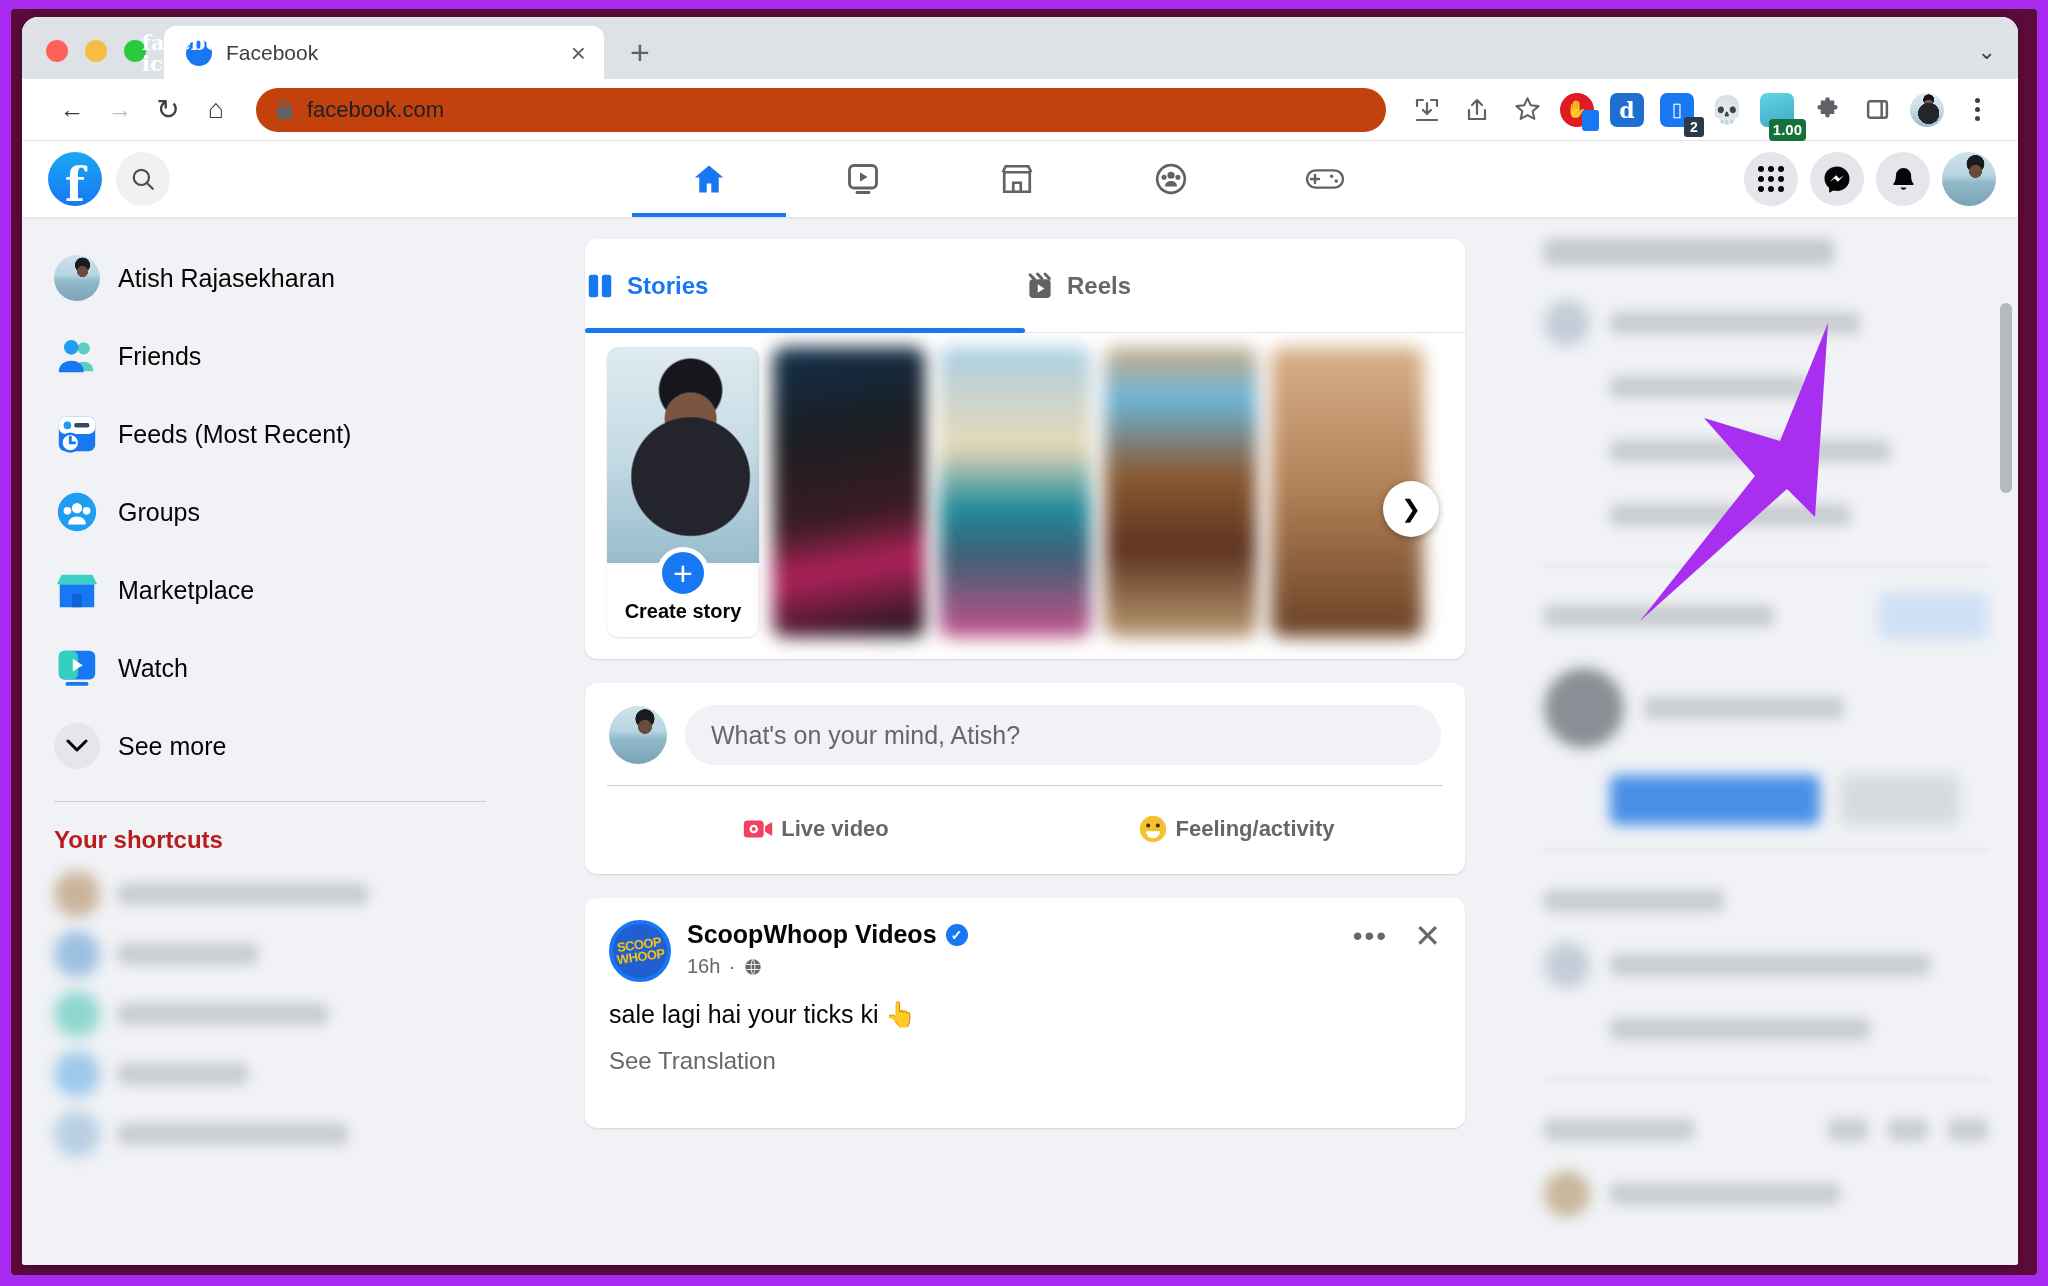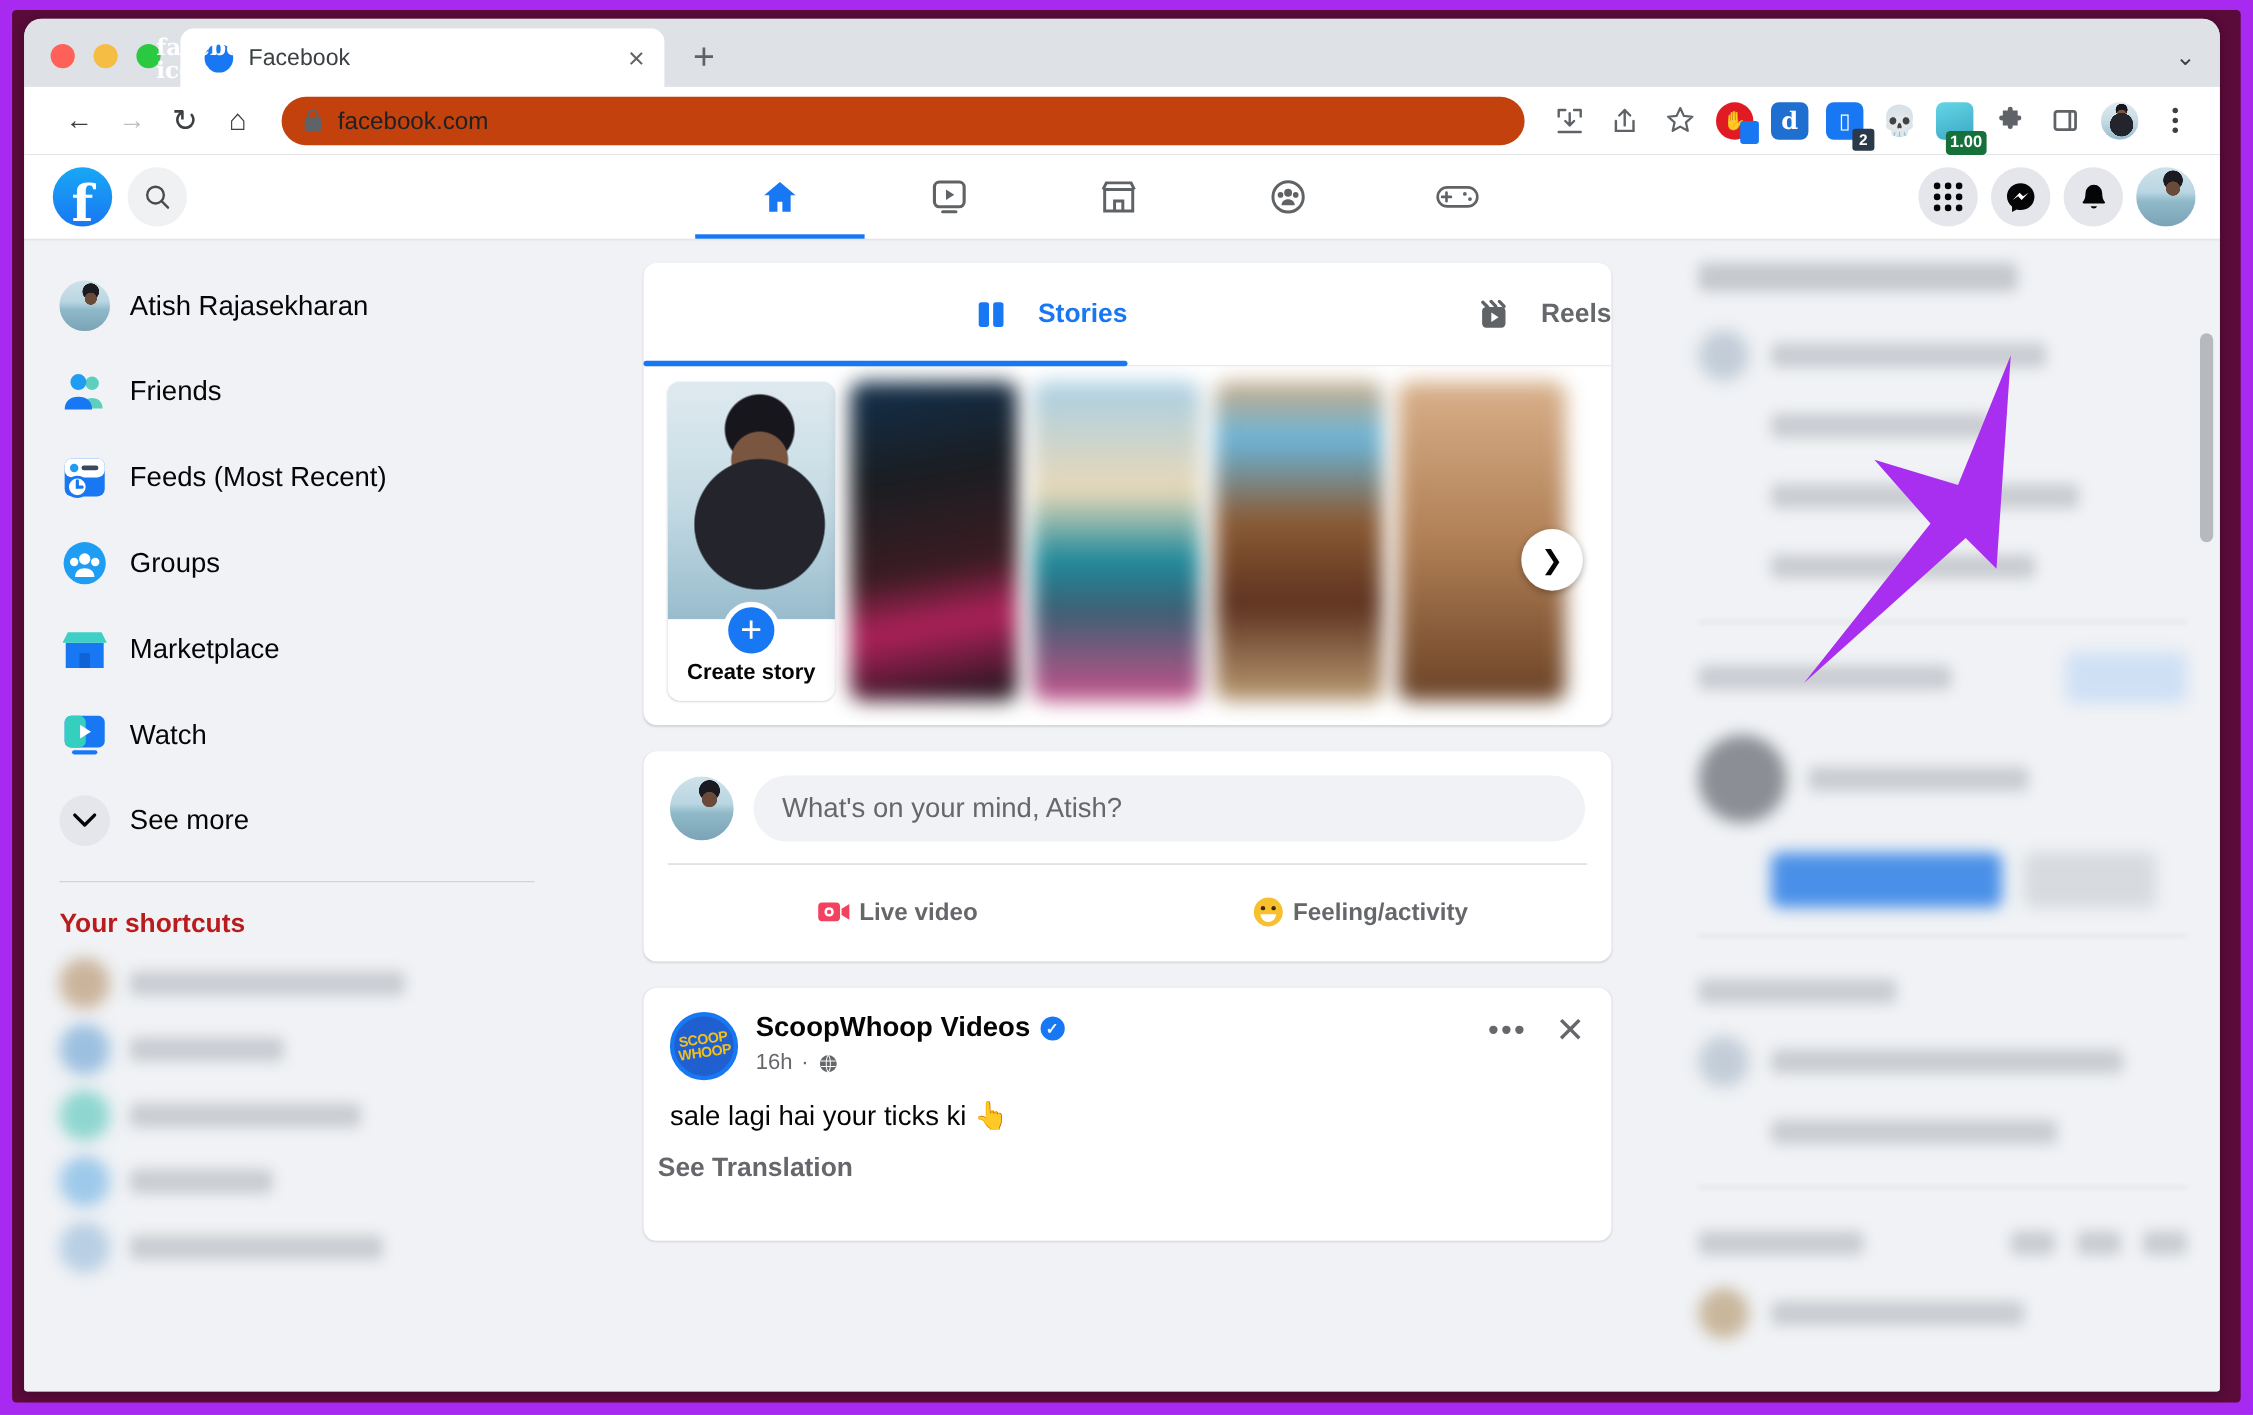--- a/index.html
+++ b/index.html
@@ -218,22 +218,22 @@
     gap: 24px; padding-top: 22px; overflow: hidden;
   }
   .card {
     width: 880px; background: #fff; border-radius: 12px;
     box-shadow: 0 1px 2px rgba(0,0,0,0.12);
   }
 
   
   .story-tabs { display: flex; height: 94px; border-bottom: 1px solid #e4e6eb; }
   .story-tab {
-    flex: 1; display: flex; align-items: center; justify-content: flex-end;
-    gap: 28px; font-size: 24px; font-weight: bold; color: #65676b;
+    flex: 1; display: flex; align-items: center; justify-content: flex-start;
+    gap: 12px; font-size: 24px; font-weight: bold; color: #65676b;
     position: relative; cursor: pointer;
   }
   .story-tab.active { color: #1877f2; }
   .story-tab.active::after {
     content: ""; position: absolute; left: 0; right: 0; bottom: -1px;
     height: 5px; background: #1877f2; border-radius: 3px;
   }
   .story-strip {
     display: flex; gap: 14px; padding: 14px 18px 22px 22px;
     position: relative; overflow: hidden;
@@ -306,21 +306,21 @@
     width: 22px; height: 22px; border-radius: 50%;
     background: #1877f2; color: #fff;
     display: inline-flex; align-items: center; justify-content: center;
     font-size: 14px; font-weight: bold;
   }
   .post-meta { font-size: 20px; color: #65676b; margin-top: 6px; display: flex; align-items: center; gap: 8px; }
   .post-actions { margin-left: auto; display: flex; align-items: center; gap: 26px; }
   .dots3 { font-size: 28px; color: #65676b; cursor: pointer; letter-spacing: 2px; line-height: 0.6; }
   .xbtn { font-size: 32px; color: #65676b; cursor: pointer; font-weight: 300; line-height: 1; }
   .post-body { padding: 18px 24px 0 24px; font-size: 25px; color: #050505; }
-  .see-trans { padding: 18px 24px 0 13px; font-size: 24px; color: #65676b; font-weight: bold; cursor: pointer; }
+  .see-trans { padding: 18px 24px 0 24px; font-size: 24px; color: #65676b; font-weight: normal; cursor: pointer; }
 
   
   #rightbar { width: 490px; padding: 22px 30px 0 16px; flex-shrink: 0; position: relative; }
   .rb-title { height: 26px; width: 290px; background: #c5c8cd; border-radius: 6px; filter: blur(6px); margin-bottom: 26px; }
   .rb-row { display: flex; align-items: center; gap: 20px; height: 64px; }
   .rb-av { width: 46px; height: 46px; border-radius: 50%; background: #c3cdd8; filter: blur(7px); flex-shrink: 0; }
   .rb-bar { height: 22px; background: #c9ccd1; border-radius: 6px; filter: blur(6px); }
   .rb-btn { height: 46px; border-radius: 8px; background: #cfe0f5; filter: blur(7px); }
   .rb-div { height: 1px; background: #ced0d4; margin: 18px 0; filter: blur(2px); }
   .rb-blue { height: 50px; border-radius: 8px; background: #4a90e8; filter: blur(7px); }

